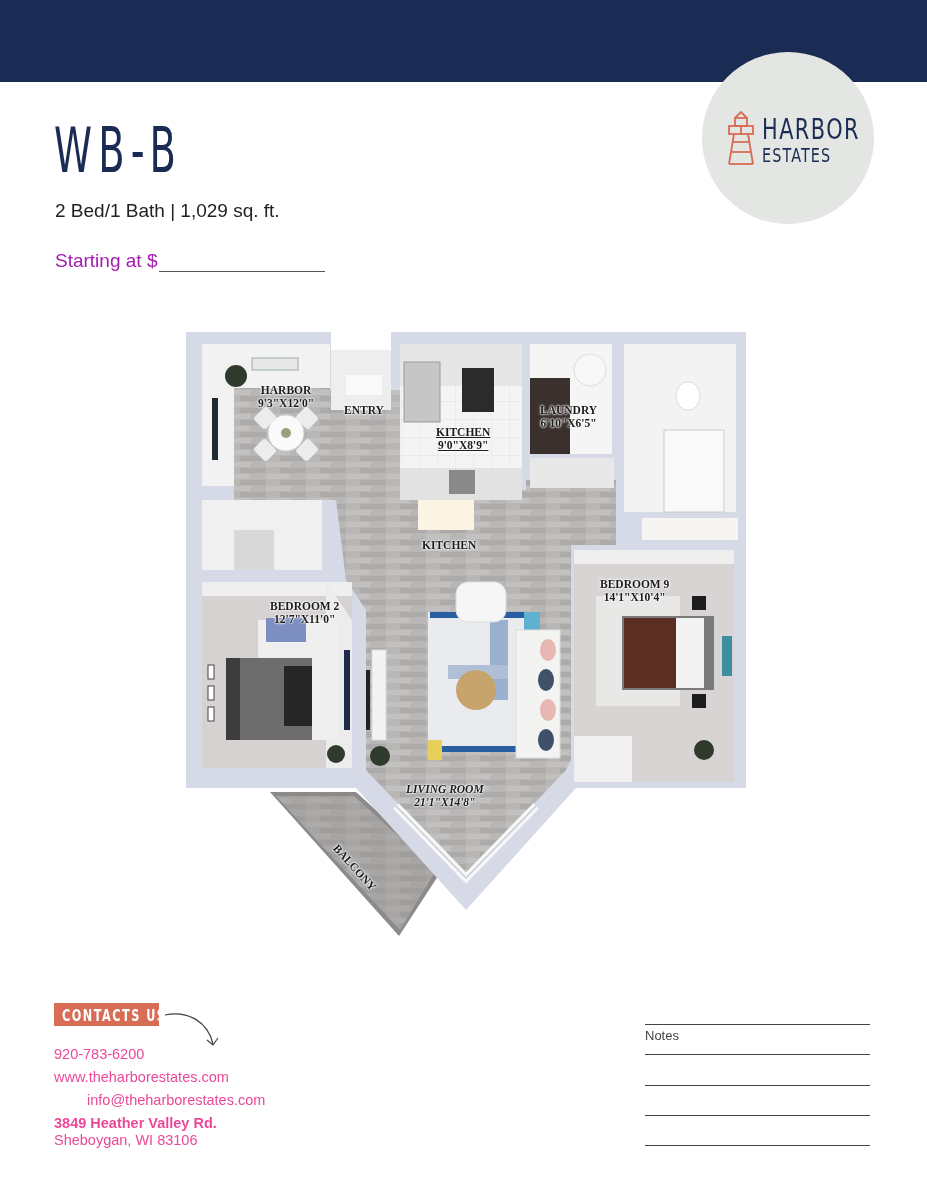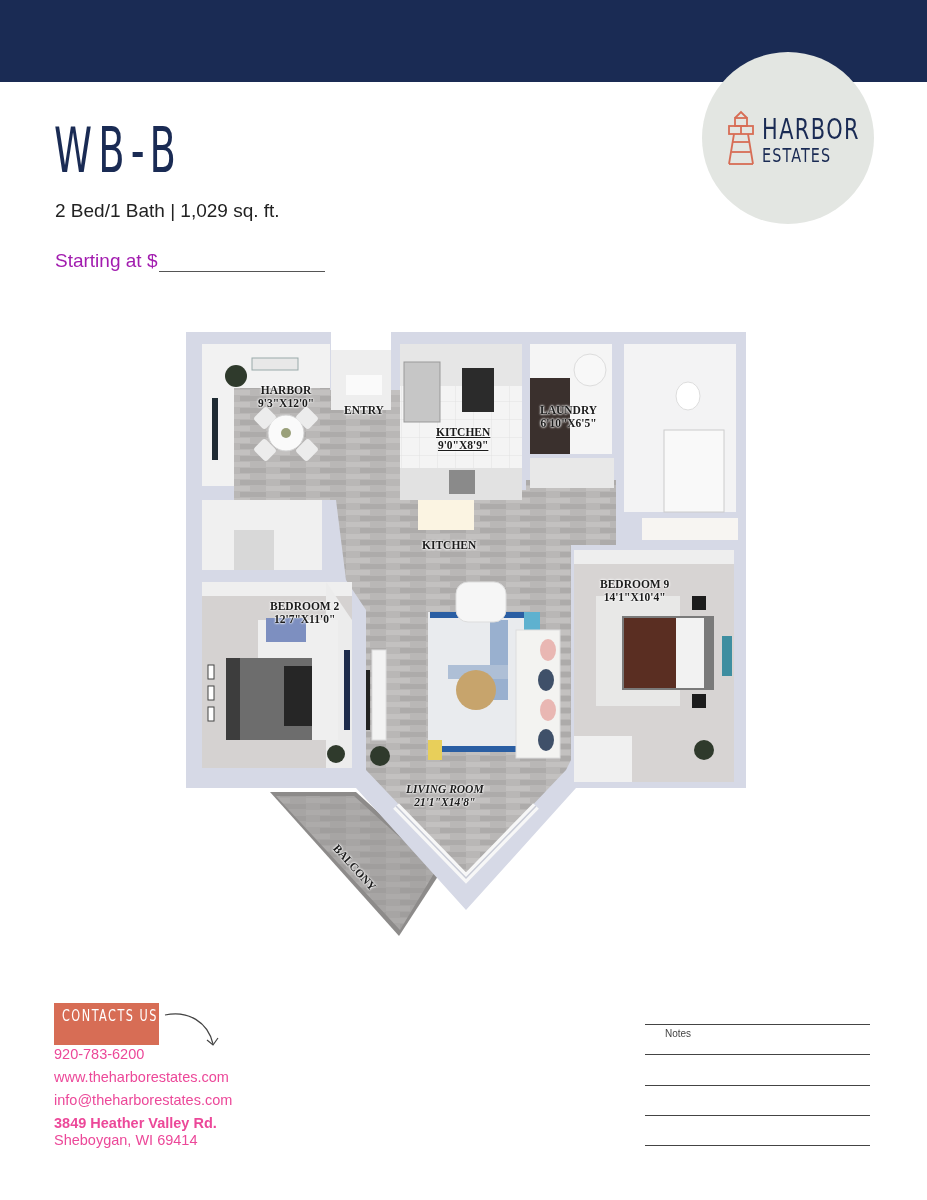--- a/index.html
+++ b/index.html
@@ -15,27 +15,27 @@
 
   .unit-title { position: absolute; left: 54px; top: 120px; font-family: "DejaVu Sans", sans-serif; font-size: 62px; color: #1a2b54; letter-spacing: 10px; transform: scaleX(0.62); transform-origin: left top; line-height: 1; }
   .unit-specs { position: absolute; left: 55px; top: 200px; font-size: 19px; color: #222; }
   .price-line { position: absolute; left: 55px; top: 250px; font-size: 19px; color: #a21caf; display: flex; align-items: flex-end; }
   .price-blank { display: inline-block; width: 166px; border-bottom: 1.5px solid #555; margin-left: 2px; height: 18px; }
 
   
   .floorplan { position: absolute; left: 186px; top: 330px; width: 566px; height: 610px; }
   .fp-room-label { position: absolute; font-family: "Liberation Serif", serif; font-weight: bold; font-size: 11.5px; color: #1b1b1b; text-align: center; line-height: 1.15; text-shadow: 0 0 2px #fff, 0 0 2px #fff, 0 0 3px #fff; white-space: nowrap; }
 
-  .contact-badge { position: absolute; left: 54px; top: 1003px; width: 105px; height: 42px; background: #d76d55; color: #fff; font-family: "DejaVu Sans", sans-serif; font-size: 15px; letter-spacing: 2px; line-height: 27px; padding-left: 8px; }
+  .contact-badge { position: absolute; left: 54px; top: 1003px; width: 105px; height: 23px; background: #d76d55; color: #fff; font-family: "DejaVu Sans", sans-serif; font-size: 15px; letter-spacing: 2px; line-height: 27px; padding-left: 8px; font-weight: bold; }
   .contact-badge span { display: inline-block; transform: scaleX(0.75); transform-origin: left center; white-space: nowrap; }
   .contact-arrow { position: absolute; left: 163px; top: 1010px; width: 60px; height: 40px; }
   .contact-line { position: absolute; left: 54px; font-size: 14.5px; color: #ec4899; line-height: 1.15; }
 
   .notes-line { position: absolute; left: 645px; width: 225px; border-top: 1.5px solid #444; }
-  .notes-label { position: absolute; left: 665px; top: 1028px; font-size: 10px; color: #444; }
+  .notes-label { position: absolute; left: 645px; top: 1028px; font-size: 13px; color: #444; }
 </style>
 </head>
 <body>
 
 <div class="top-bar"></div>
 
 <div class="logo-circle"></div>
 <svg class="logo-icon" viewBox="0 0 32 56" fill="none" stroke="#d76d55" stroke-width="1.8">
   <polyline points="10,8 16,2 22,8"></polyline>
   <rect x="10" y="8" width="12" height="8"></rect>
@@ -199,22 +199,22 @@
   </div>
 </div>
 
 <div class="contact-badge"><span>CONTACTS US</span></div>
 <svg class="contact-arrow" viewBox="0 0 60 40" fill="none" stroke="#444" stroke-width="1.2">
   <path d="M2 5 C 25 0, 45 12, 50 34"></path>
   <polyline points="44,30 50,35 55,28"></polyline>
 </svg>
 <div class="contact-line" style="top:1046px;">920-783-6200</div>
 <div class="contact-line" style="top:1069px;">www.theharborestates.com</div>
-<div class="contact-line" style="top:1092px;">info@theharborestates.com</div>
+<div class="contact-line" style="top:1092px;margin-left:33px;">info@theharborestates.com</div>
 <div class="contact-line" style="top:1115px;font-weight:bold;">3849 Heather Valley Rd.</div>
-<div class="contact-line" style="top:1132px;">Sheboygan, WI 69414</div>
+<div class="contact-line" style="top:1132px;">Sheboygan, WI 83106</div>
 
 <div class="notes-line" style="top:1024px;"></div>
 <div class="notes-label">Notes</div>
 <div class="notes-line" style="top:1054px;"></div>
 <div class="notes-line" style="top:1085px;"></div>
 <div class="notes-line" style="top:1115px;"></div>
 <div class="notes-line" style="top:1145px;"></div>
 
 </body></html>

